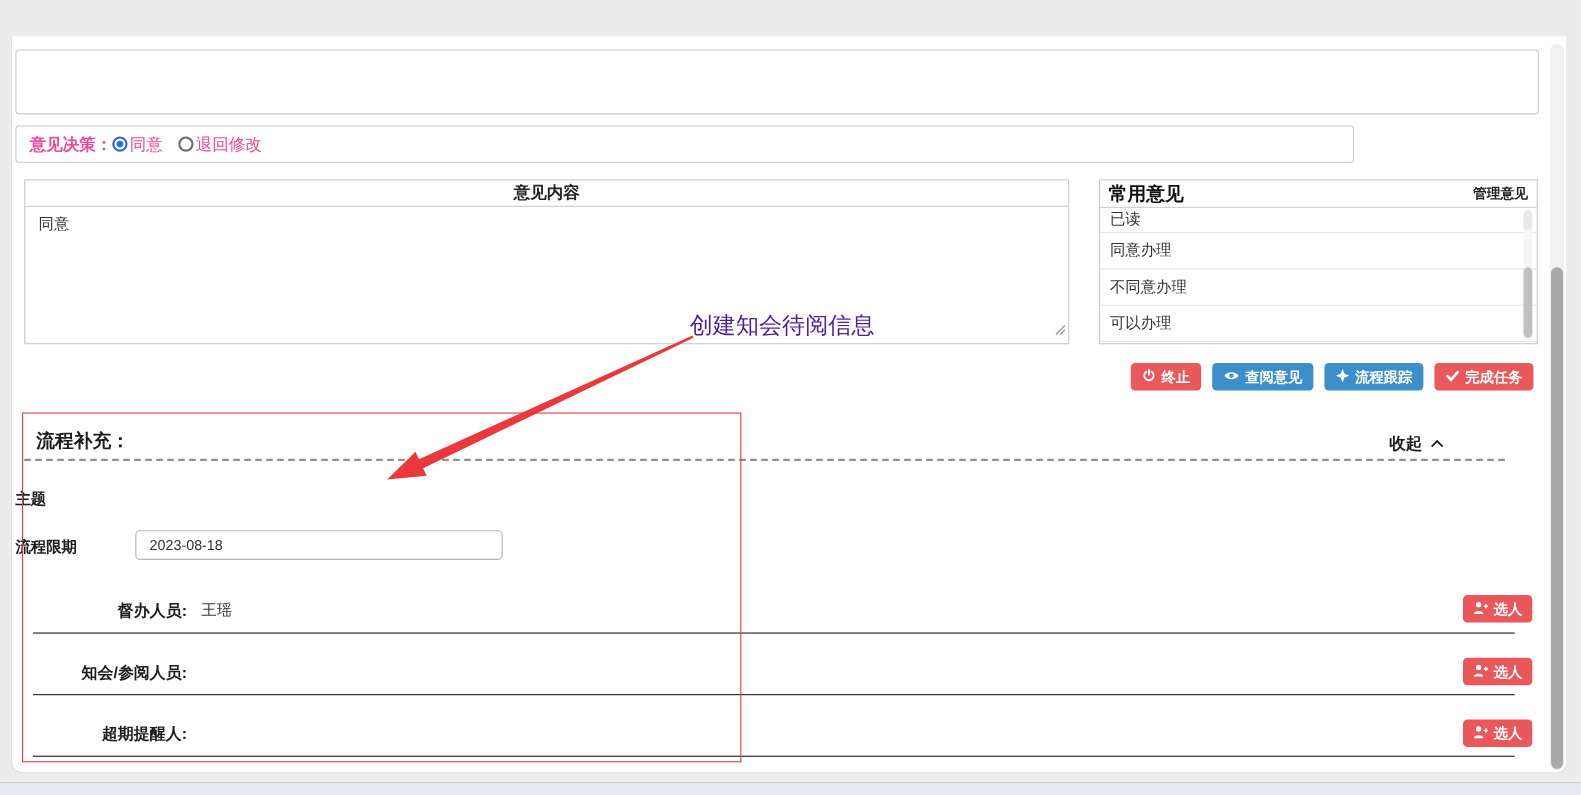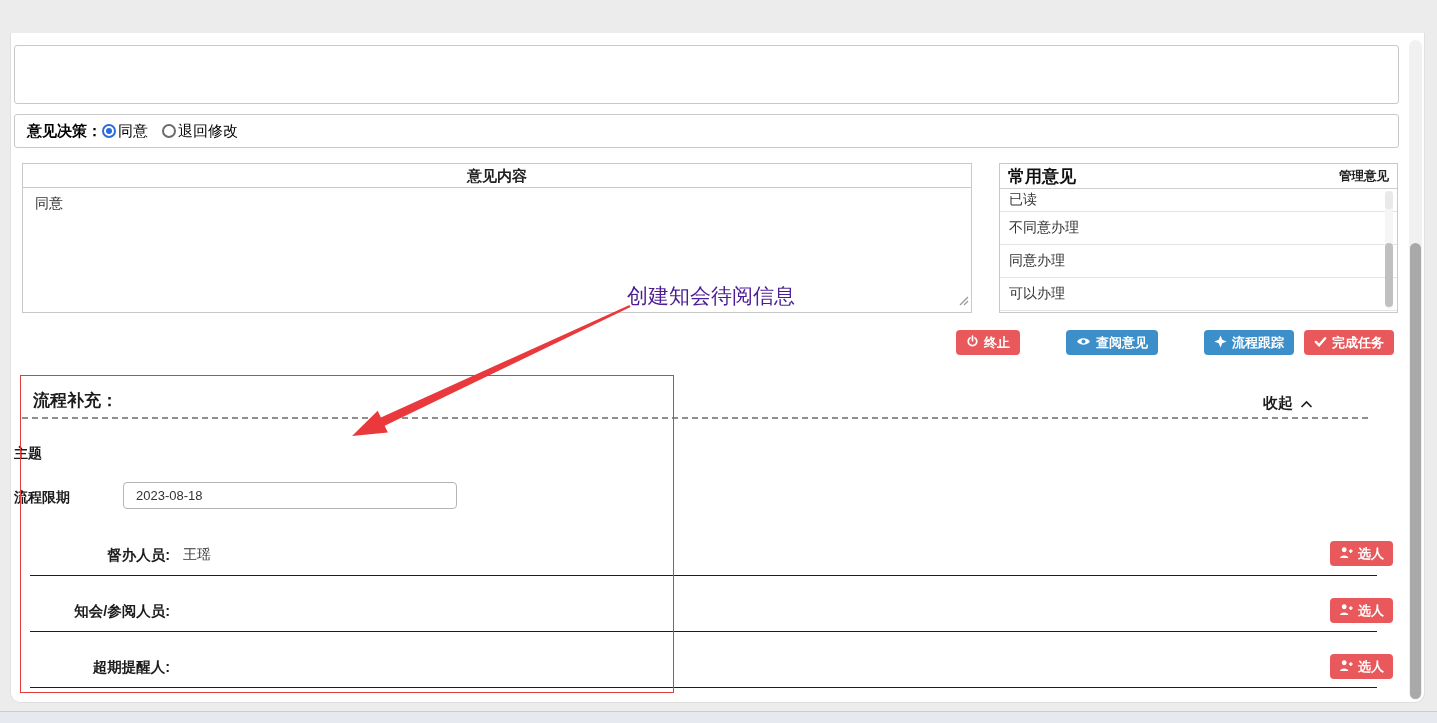--- a/index.html
+++ b/index.html
@@ -17,21 +17,21 @@
   
   .panel { position:absolute; left:10px; top:33px; width:1415px; height:670px; background:#fff; border:1px solid #e0e0e0; border-top:none; border-radius:0 0 10px 10px; }
 
   
   .pg-scroll { position:absolute; left:1409px; top:40px; width:13px; height:660px; background:#f1f1f1; border-radius:7px; }
   .pg-scroll .thumb { position:absolute; left:1px; top:203px; width:11px; height:456px; background:#a9a9a9; border-radius:6px; }
 
   
   .box { position:absolute; background:#fff; border:1px solid #c9c9c9; border-radius:3px; }
   .box-empty { left:14px; top:45px; width:1385px; height:59px; }
-  .box-decision { left:14px; top:114px; width:1385px; height:34px; display:flex; align-items:center; padding-left:12px; font-size:15px; color:#000000; }
+  .box-decision { left:14px; top:114px; width:1217px; height:34px; display:flex; align-items:center; padding-left:12px; font-size:15px; color:#ec4899; }
   .box-decision .lbl { font-weight:bold; }
   .radio-opt { display:flex; align-items:center; margin-right:14px; cursor:pointer; }
   .radio { width:14px; height:14px; border-radius:50%; display:inline-block; margin-right:2px; position:relative; }
   .radio.on { border:2px solid #2a6ce0; }
   .radio.on::after { content:""; position:absolute; left:2px; top:2px; width:6px; height:6px; border-radius:50%; background:#2a6ce0; }
   .radio.off { border:2px solid #6c6c6c; }
 
   
   .box-opinion { left:22px; top:163px; width:950px; height:150px; border-radius:0; }
   .opinion-header { height:24px; line-height:24px; text-align:center; font-weight:bold; font-size:15px; color:#222; border-bottom:1px solid #c9c9c9; }
@@ -47,21 +47,21 @@
   .common-item { padding:0 9px; font-size:14px; color:#333; border-bottom:1px solid #e4e4e4; display:flex; align-items:center; height:33px; cursor:pointer; }
   .common-item:first-child { height:23px; }
   .in-scroll { position:absolute; right:4px; top:2px; width:8px; height:118px; background:#f5f5f5; border-radius:4px; }
   .in-scroll .thumb { position:absolute; left:0; top:52px; width:8px; height:64px; background:#c0c0c0; border-radius:4px; }
   .in-scroll .cap { position:absolute; left:0; top:0; width:8px; height:18px; background:#e9e9e9; border-radius:4px; }
 
   
   .actions { position:absolute; top:330px; right:43px; display:flex; gap:10px;border-radius:10px; }
   .btn { height:25px; display:flex; align-items:center; gap:5px; padding:0 10px; border:none; border-radius:4px; color:#fff; font-size:13px; font-weight:bold; cursor:pointer; font-family:inherit; }
   .btn-red { background:#e9595c; }
-  .btn-blue { background:#3d8fc9;margin-left:36px; }
+  .btn-blue { background:#3d8fc9; }
 
   
   .sup-title { position:absolute; left:33px; top:389px; font-size:17px; font-weight:bold; color:#1c1c1c; }
   .collapse-ctl { position:absolute; left:1263px; top:394px; font-size:15px; font-weight:bold; color:#1c1c1c; display:flex; align-items:center; gap:7px; cursor:pointer; }
   .dashed-line { position:absolute; left:22px; top:417px; width:1346px; height:0; border-top:2px dashed #8f8f8f; }
 
   .fld-label { position:absolute; text-align:left; font-size:14px; font-weight:bold; color:#1c1c1c;padding-left:14px; }
   .inp { position:absolute; height:27px; border:1px solid #b5b5b5; border-radius:4px; font-size:13px; color:#333; padding:0 12px; font-family:inherit; background:#fff; }
   .inp-subject { left:112px; top:438px; width:1254px; border:1px solid #58a6e8; }
   .inp-deadline { left:123px; top:482px; width:334px; }
@@ -113,22 +113,22 @@
     </span>
   </div>
 
   <div class="box box-common">
     <div class="common-header">
       <span class="common-title">常用意见</span>
       <span class="manage-link">管理意见</span>
     </div>
     <div class="common-list">
       <div class="common-item">已读</div>
+      <div class="common-item">同意办理</div>
       <div class="common-item">不同意办理</div>
-      <div class="common-item">同意办理</div>
       <div class="common-item">可以办理</div>
       <div class="in-scroll">
         <div class="cap"></div>
         <div class="thumb"></div>
       </div>
     </div>
   </div>
 
   <div class="actions">
     <button class="btn btn-red">

